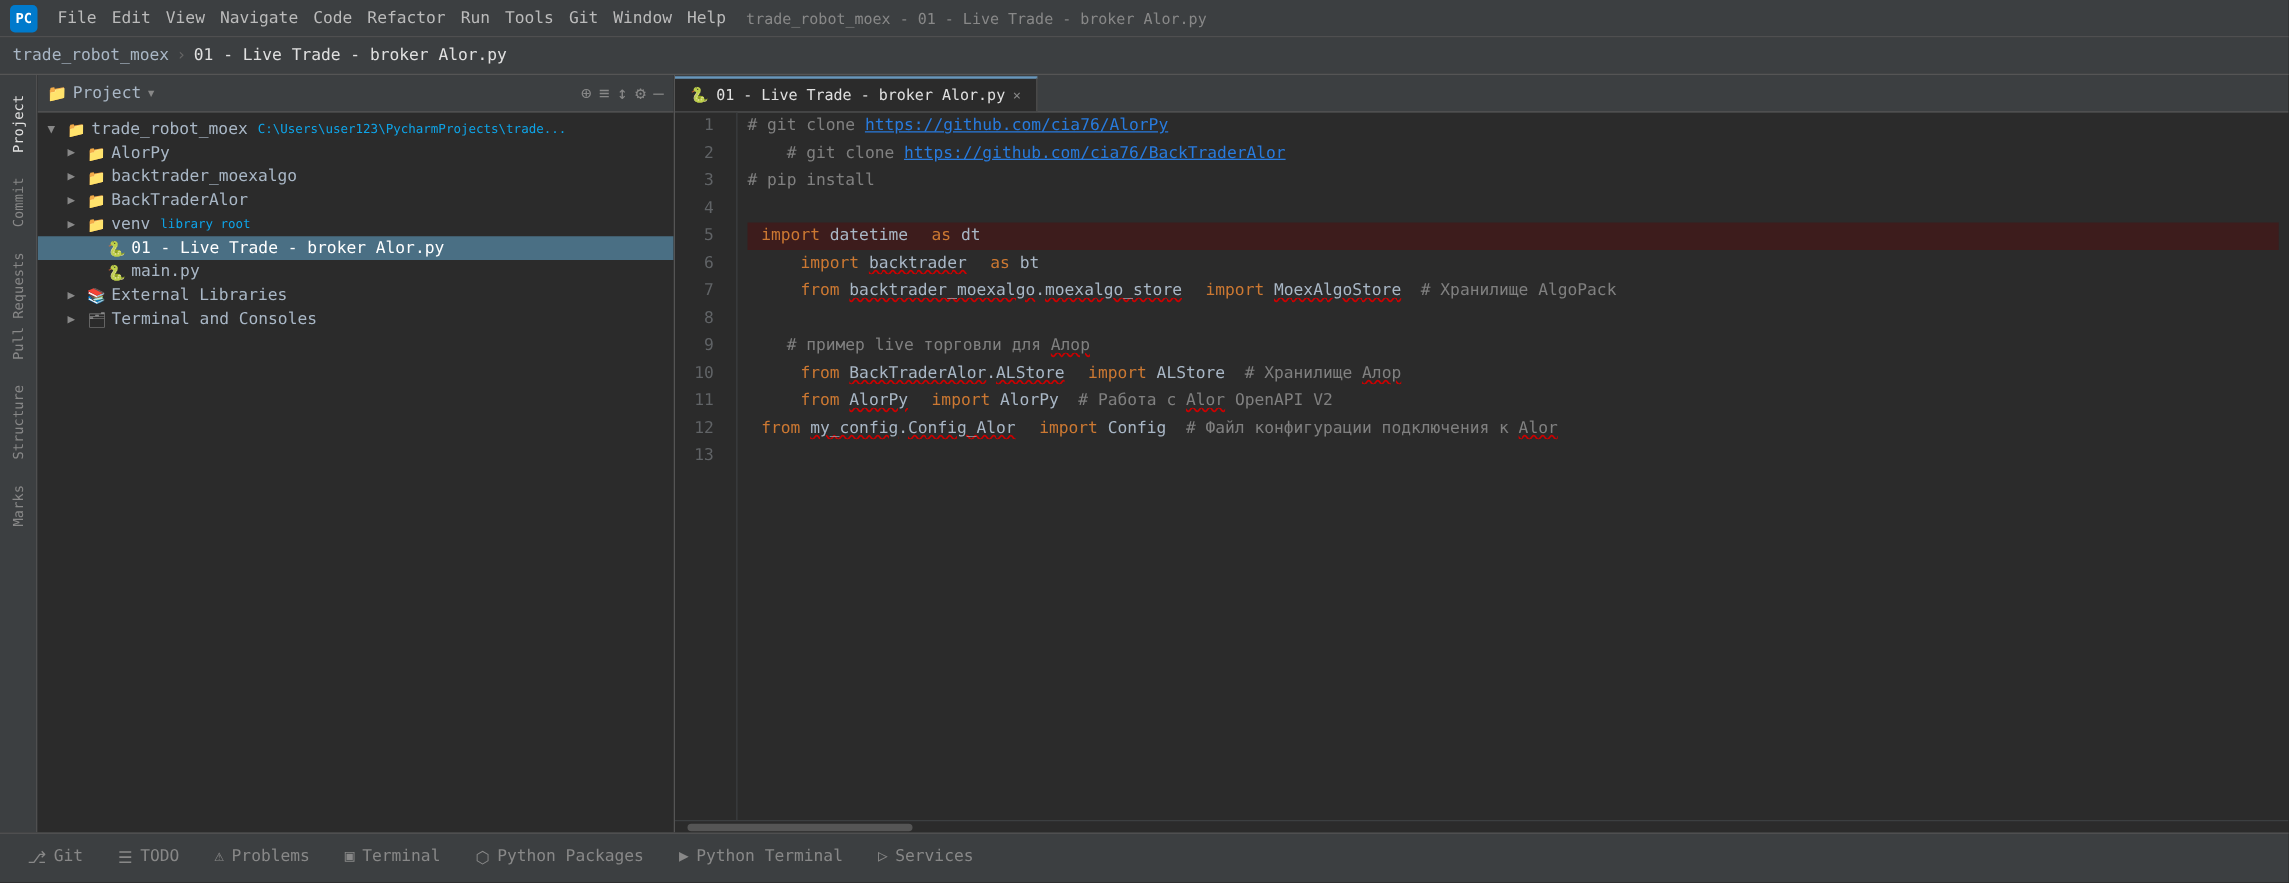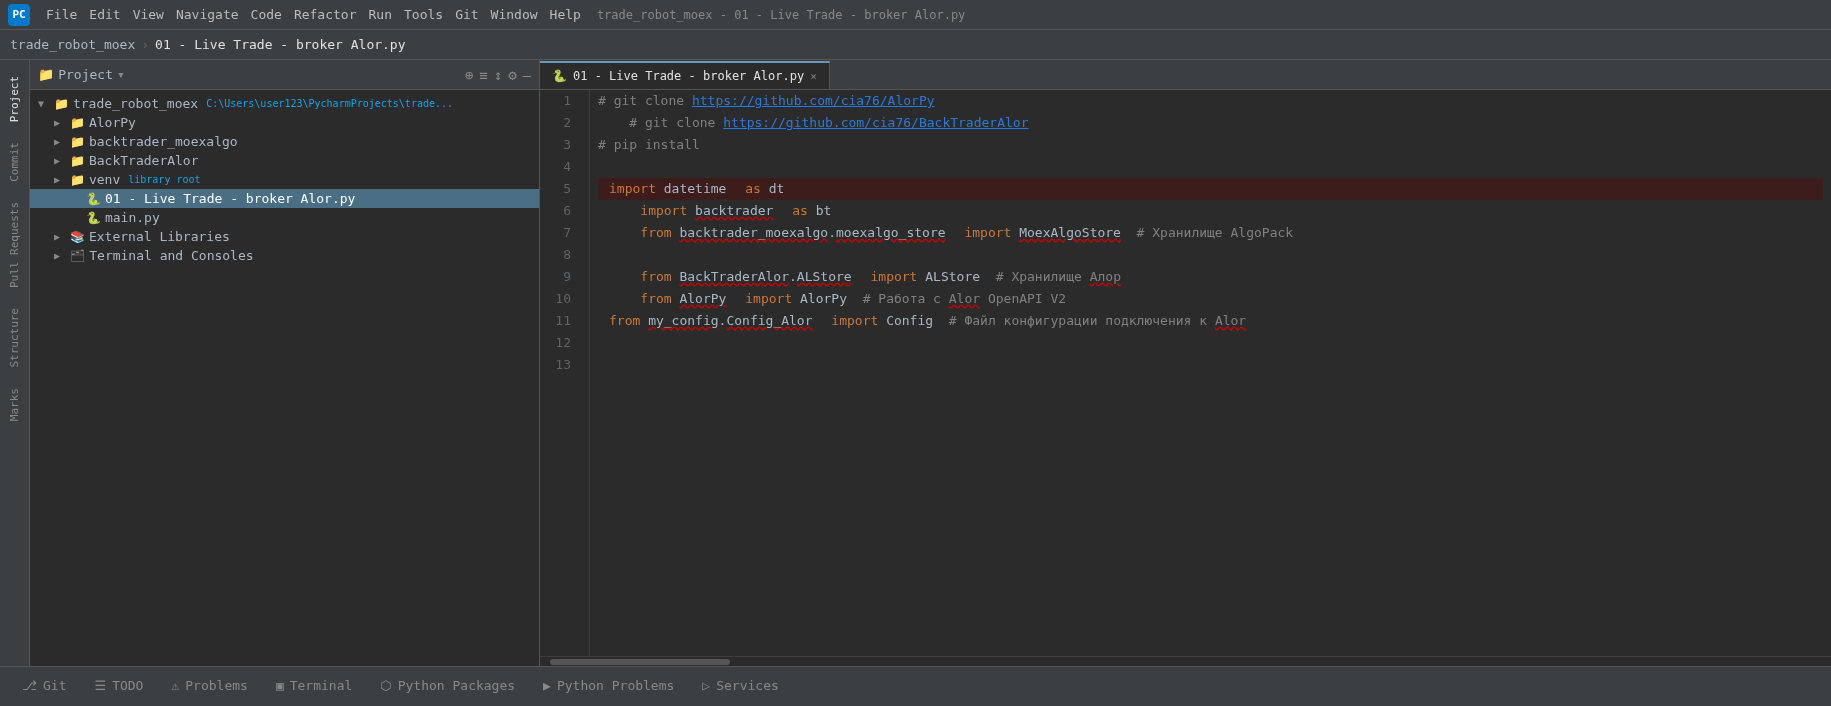--- a/index.html
+++ b/index.html
@@ -452,20 +452,21 @@
           <span class="code-line"> </span>
 
           <span class="code-line highlighted"><span class="kw">import</span><span class="normal"> </span><span class="normal">datetime</span><span class="normal"> </span><span class="kw">as</span><span class="normal"> dt</span></span>
 
           <span class="code-line"><span class="kw">    import</span><span class="normal"> </span><span class="ru">backtrader</span><span class="normal"> </span><span class="kw">as</span><span class="normal"> bt</span></span>
 
           <span class="code-line"><span class="kw">    from</span><span class="normal"> </span><span class="ru">backtrader_moexalgo</span><span class="normal">.</span><span class="ru">moexalgo_store</span><span class="normal"> </span><span class="kw">import</span><span class="normal"> </span><span class="ru">MoexAlgoStore</span><span class="cm">  # Хранилище AlgoPack</span></span>
 
           <span class="code-line"> </span>
 
+          <span class="code-line"><span class="cm">    # пример live торговли для </span><span class="cm ru">Алор</span></span>
 
           <span class="code-line"><span class="kw">    from</span><span class="normal"> </span><span class="ru">BackTraderAlor</span><span class="normal">.</span><span class="ru">ALStore</span><span class="normal"> </span><span class="kw">import</span><span class="normal"> ALStore  </span><span class="cm"># Хранилище </span><span class="cm ru">Алор</span></span>
 
           <span class="code-line"><span class="kw">    from</span><span class="normal"> </span><span class="ru">AlorPy</span><span class="normal"> </span><span class="kw">import</span><span class="normal"> AlorPy  </span><span class="cm"># Работа с </span><span class="cm ru">Alor</span><span class="cm"> OpenAPI V2</span></span>
 
           <span class="code-line"><span class="kw">from</span><span class="normal"> </span><span class="ru">my_config</span><span class="normal">.</span><span class="ru">Config_Alor</span><span class="normal"> </span><span class="kw">import</span><span class="normal"> Config  </span><span class="cm"># Файл конфигурации подключения к </span><span class="cm ru">Alor</span></span>
 
           <span class="code-line"> </span>
         </div>
       </div>
@@ -494,19 +495,19 @@
   <div class="bottom-tab">
     <span class="tab-icon">▣</span>
     <span>Terminal</span>
   </div>
   <div class="bottom-tab">
     <span class="tab-icon">⬡</span>
     <span>Python Packages</span>
   </div>
   <div class="bottom-tab">
     <span class="tab-icon">▶</span>
-    <span>Python Problems</span>
+    <span>Python Terminal</span>
   </div>
   <div class="bottom-tab">
     <span class="tab-icon">▷</span>
     <span>Services</span>
   </div>
 </div>
 
 </body></html>

